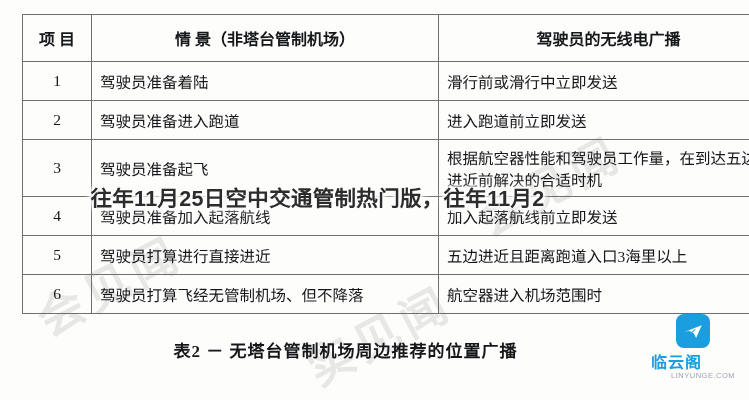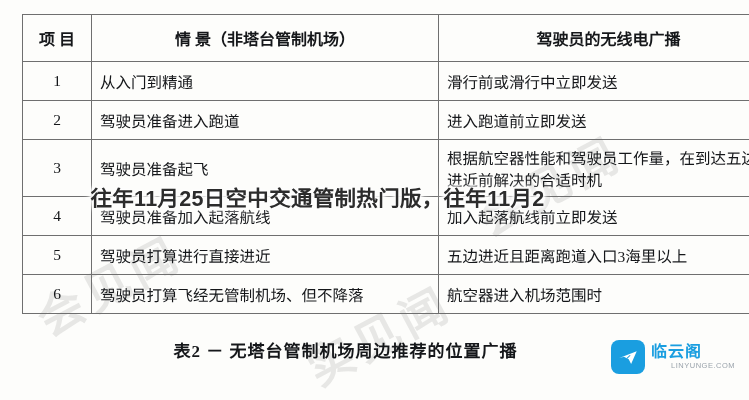--- a/index.html
+++ b/index.html
@@ -102,24 +102,25 @@
     font-size: 17px;
     font-weight: bold;
     color: #15171a;
     letter-spacing: 1px;
   }
 
   
   .logo {
     position: absolute;
     right: 14px;
-    bottom: 26px;
+    bottom: 19px;
     display: flex;
     align-items: center;
     gap: 6px;
+    flex-direction: column;
   }
   .logo-mark {
     width: 34px;
     height: 34px;
     border-radius: 8px;
     background: #1a9ee0;
     display: flex;
     align-items: center;
     justify-content: center;
   }
@@ -156,21 +157,21 @@
     <thead>
       <tr>
         <th class="col-idx">项 目</th>
         <th class="col-scene">情 景（非塔台管制机场）</th>
         <th class="col-radio">驾驶员的无线电广播</th>
       </tr>
     </thead>
     <tbody>
       <tr>
         <td class="cell-idx">1</td>
-        <td>从入门到精通</td>
+        <td>驾驶员准备着陆</td>
         <td>滑行前或滑行中立即发送</td>
       </tr>
       <tr>
         <td class="cell-idx">2</td>
         <td>驾驶员准备进入跑道</td>
         <td>进入跑道前立即发送</td>
       </tr>
       <tr>
         <td class="cell-idx">3</td>
         <td>驾驶员准备起飞</td>

